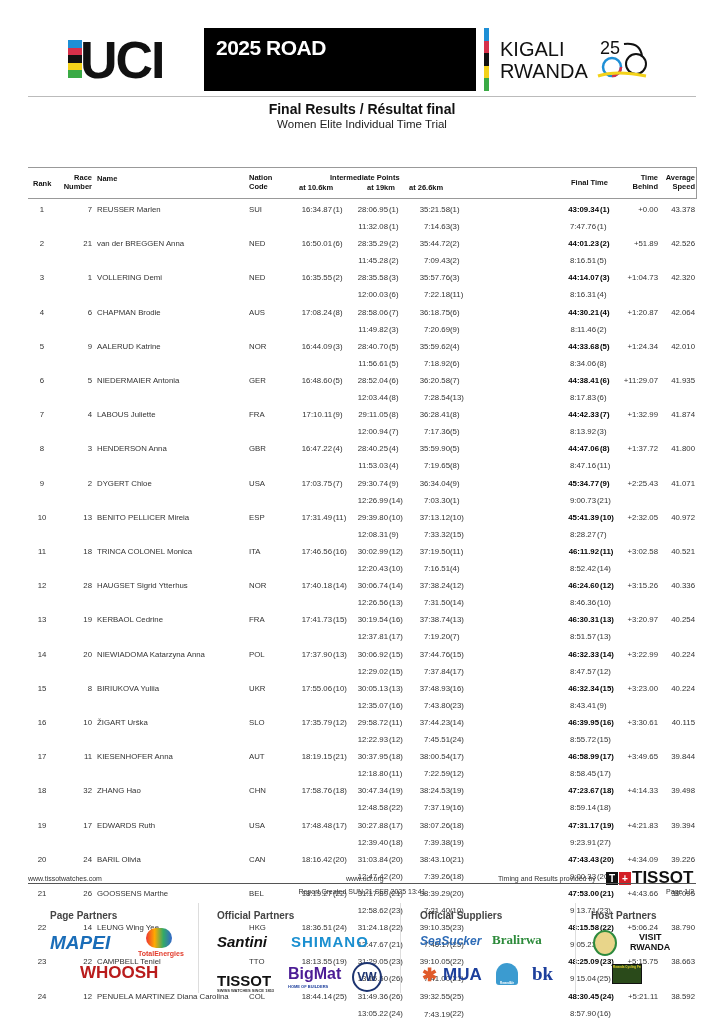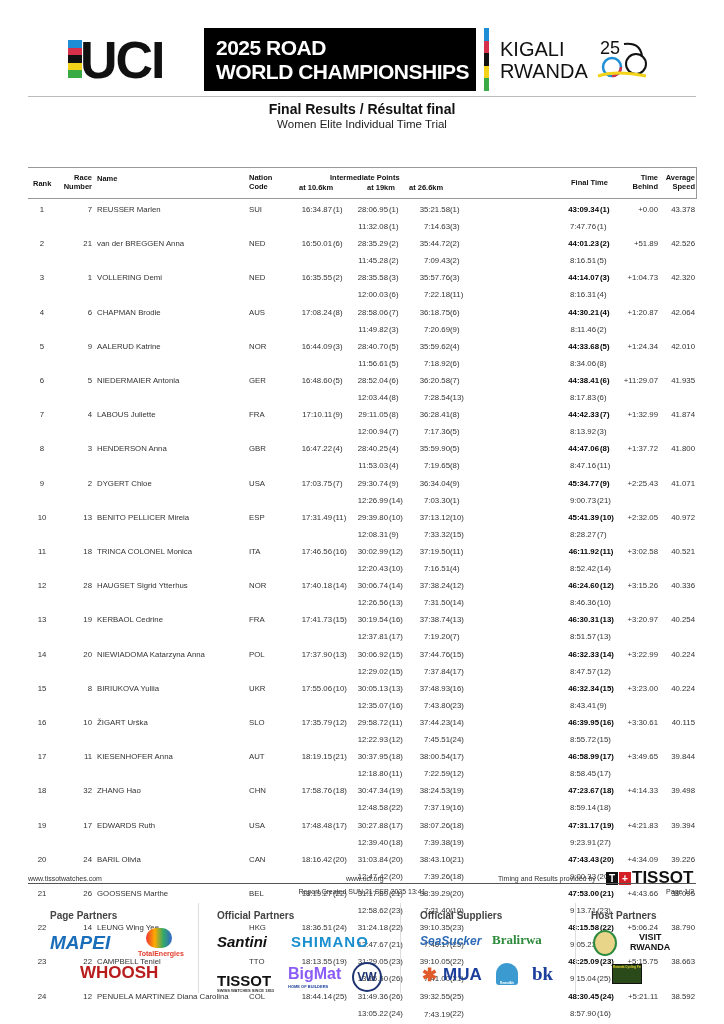--- a/index.html
+++ b/index.html
@@ -39,21 +39,20 @@
 <div class="uci-stripes">
   <div style="background:#1e8fd6"></div>
     <div style="background:#d6304a"></div>
     <div style="background:#111"></div>
     <div style="background:#f3d21a"></div>
     <div style="background:#3aaa45"></div>
 </div>
 <div class="uci-text">UCI</div>
 <div class="black-box">
   <div class="l1">2025 ROAD</div>
-  <div class="l2">WORLD CHAMPIONSHIPS</div>
 </div>
 <div class="side-stripes">
   <div style="background:#1e8fd6"></div>
     <div style="background:#d6304a"></div>
     <div style="background:#111"></div>
     <div style="background:#f3d21a"></div>
     <div style="background:#3aaa45"></div>
 </div>
 <div class="kigali">
   <div>KIGALI</div>
@@ -647,21 +646,21 @@
 
   <div class="plogo" style="left:50px;top:32px;font-size:19px;color:#1a6db8;font-style:italic;">MAPEI</div>
   <div class="plogo" style="left:138px;top:50px;font-size:7px;color:#e23c2c;">TotalEnergies</div>
   <div class="plogo" style="left:146px;top:28px;width:26px;height:20px;border-radius:10px;background:linear-gradient(90deg,#e33,#fa0,#3a6,#36c);"></div>
   <div class="plogo" style="left:80px;top:63px;font-size:17px;color:#b91c1c;">WHOOSH</div>
 
   <div class="plogo" style="left:217px;top:33px;font-size:15px;color:#111;font-style:italic;">Santini</div>
   <div class="plogo" style="left:291px;top:33px;font-size:15px;color:#1a8fd0;letter-spacing:1px;">SHIMANO</div>
   <div class="plogo" style="left:217px;top:72px;font-size:15px;color:#111;">TISSOT</div>
   <div class="plogo" style="left:217px;top:88px;font-size:4px;color:#333;">SWISS WATCHES SINCE 1853</div>
-  <div class="plogo" style="left:288px;top:65px;font-size:16px;color:#8b5cf6;">BigMat</div>
+  <div class="plogo" style="left:288px;top:65px;font-size:16px;color:#4c1d95;">BigMat</div>
   <div class="plogo" style="left:288px;top:84px;font-size:4px;color:#1d3f9c;">HOME OF BUILDERS</div>
   <div class="plogo" style="left:352px;top:62px;width:26px;height:26px;border:2px solid #1d3470;border-radius:50%;text-align:center;line-height:26px;font-size:12px;color:#1d3470;">VW</div>
 
   <div class="plogo" style="left:420px;top:34px;font-size:12px;color:#2d6bb6;font-style:italic;">SeaSucker</div>
   <div class="plogo" style="left:492px;top:32px;font-size:13px;color:#2c8a3a;font-family:'Liberation Serif',serif;">Bralirwa</div>
   <div class="plogo" style="left:422px;top:64px;font-size:18px;color:#e05a2a;">✱</div>
   <div class="plogo" style="left:443px;top:65px;font-size:17px;color:#1d3f9c;">MUA</div>
   <div class="plogo" style="left:496px;top:63px;width:22px;height:22px;border-radius:11px 11px 3px 3px;background:#3b9bd0;color:#fff;font-size:3px;text-align:center;line-height:40px;">RwandAir</div>
   <div class="plogo" style="left:532px;top:63px;font-size:19px;color:#1d3f9c;font-family:'Liberation Serif',serif;">bk</div>
 

